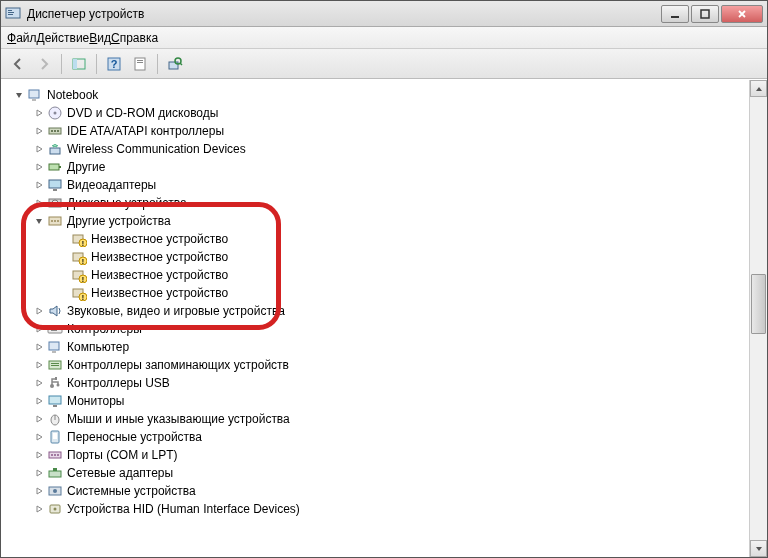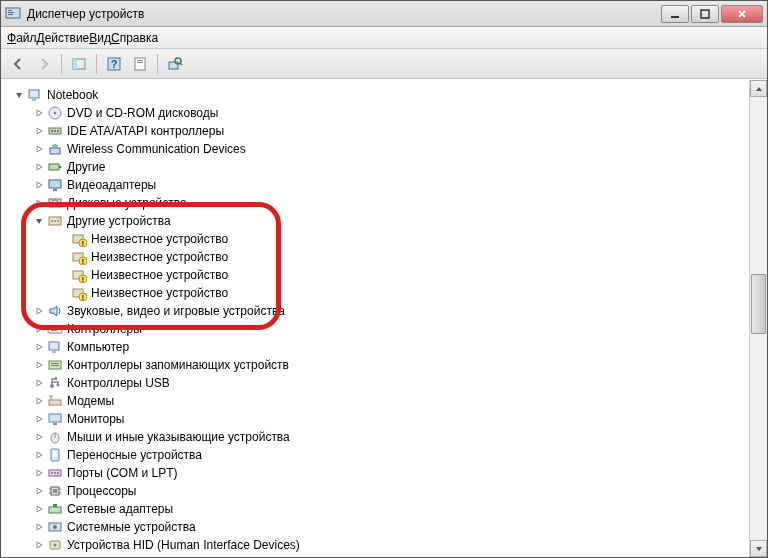--- a/index.html
+++ b/index.html
@@ -323,32 +323,20 @@
             </svg>
             <span class="label">Контроллеры USB</span>
           </div>
           <div class="node indent1">
             <span class="expander">
               <svg viewBox="0 0 10 10">
                 <path d="M3 2 L8 5 L3 8 Z" fill="none" stroke="#888"></path>
               </svg>
             </span>
             <svg class="icon" viewBox="0 0 16 16">
-              <rect x="2" y="7" width="12" height="5" fill="#e8d8c8" stroke="#a8886a"></rect>
-              <path d="M4 7 L4 3 M6 3 L2 3" fill="none" stroke="#a8886a"></path>
-            </svg>
-            <span class="label">Модемы</span>
-          </div>
-          <div class="node indent1">
-            <span class="expander">
-              <svg viewBox="0 0 10 10">
-                <path d="M3 2 L8 5 L3 8 Z" fill="none" stroke="#888"></path>
-              </svg>
-            </span>
-            <svg class="icon" viewBox="0 0 16 16">
               <rect x="2" y="3" width="12" height="8" fill="#cde8f0" stroke="#4688aa"></rect>
               <rect x="6" y="12" width="4" height="2" fill="#888"></rect>
             </svg>
             <span class="label">Мониторы</span>
           </div>
           <div class="node indent1">
             <span class="expander">
               <svg viewBox="0 0 10 10">
                 <path d="M3 2 L8 5 L3 8 Z" fill="none" stroke="#888"></path>
               </svg>
@@ -377,36 +365,20 @@
                 <path d="M3 2 L8 5 L3 8 Z" fill="none" stroke="#888"></path>
               </svg>
             </span>
             <svg class="icon" viewBox="0 0 16 16">
               <rect x="2" y="5" width="12" height="6" fill="#e8d8e8" stroke="#8a5a8a"></rect>
               <circle cx="5" cy="8" r="1" fill="#8a5a8a"></circle>
               <circle cx="8" cy="8" r="1" fill="#8a5a8a"></circle>
               <circle cx="11" cy="8" r="1" fill="#8a5a8a"></circle>
             </svg>
             <span class="label">Порты (COM и LPT)</span>
-          </div>
-          <div class="node indent1">
-            <span class="expander">
-              <svg viewBox="0 0 10 10">
-                <path d="M3 2 L8 5 L3 8 Z" fill="none" stroke="#888"></path>
-              </svg>
-            </span>
-            <svg class="icon" viewBox="0 0 16 16">
-              <rect x="4" y="4" width="8" height="8" fill="#d8d8d8" stroke="#666"></rect>
-              <rect x="6" y="6" width="4" height="4" fill="#888"></rect>
-              <line x1="2" y1="6" x2="4" y2="6" stroke="#666"></line>
-              <line x1="2" y1="10" x2="4" y2="10" stroke="#666"></line>
-              <line x1="12" y1="6" x2="14" y2="6" stroke="#666"></line>
-              <line x1="12" y1="10" x2="14" y2="10" stroke="#666"></line>
-            </svg>
-            <span class="label">Процессоры</span>
           </div>
           <div class="node indent1">
             <span class="expander">
               <svg viewBox="0 0 10 10">
                 <path d="M3 2 L8 5 L3 8 Z" fill="none" stroke="#888"></path>
               </svg>
             </span>
             <svg class="icon" viewBox="0 0 16 16">
               <rect x="2" y="6" width="12" height="6" fill="#c8e0c8" stroke="#4a8a4a"></rect>
               <rect x="6" y="3" width="4" height="3" fill="#4a8a4a"></rect>

